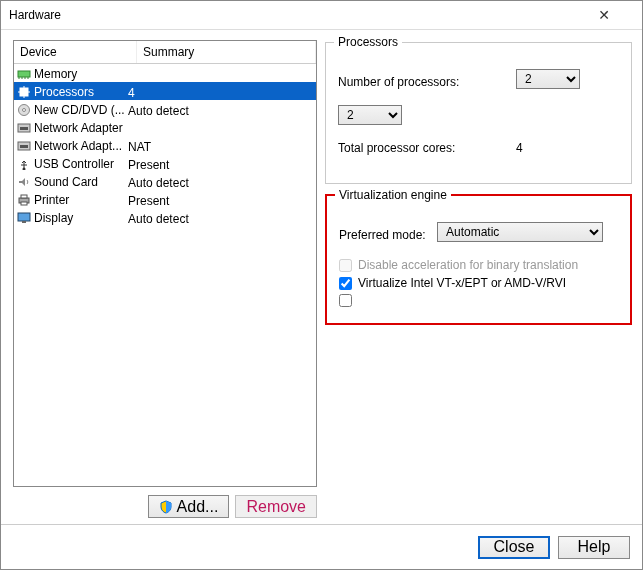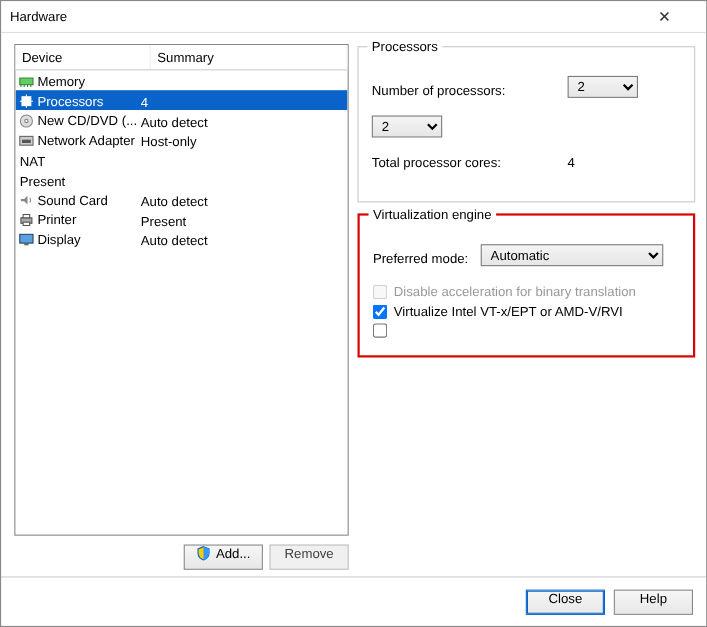--- a/index.html
+++ b/index.html
@@ -14,22 +14,22 @@
   .list-header .col{padding:4px 6px;font-size:12px;border-right:1px solid #eee}
   .col-dev{width:110px}
   .col-sum{flex:1}
   .list-body{flex:1;overflow:auto}
   .row{display:flex;align-items:flex-end;height:18px;padding:0 2px;cursor:default}
   .row.selected{background:#0a63c8;color:#fff}
   .row .icon{width:16px;height:16px;margin-right:2px;display:inline-flex;align-items:center;justify-content:center}
   .row .dev{width:110px;display:flex;align-items:center;white-space:nowrap;overflow:hidden;text-overflow:ellipsis}
   .row .sum{flex:1;white-space:nowrap;overflow:hidden;text-overflow:ellipsis;padding-left:2px}
   .left-buttons{display:flex;gap:6px;justify-content:flex-end;margin-top:8px}
-  .btn{min-width:72px;height:23px;border:1px solid #888;background:linear-gradient(#f6f6f6,#e7e7e7);font-size:12px;display:inline-flex;align-items:flex-start;justify-content:center;gap:4px;cursor:default;padding:0 10px}
-  .btn.disabled{color:#404040;border-color:#c0c0c0;background:#f0f0f0}
+  .btn{min-width:72px;height:23px;border:1px solid #888;background:linear-gradient(#f6f6f6,#e7e7e7);font-size:16px;display:inline-flex;align-items:center;justify-content:center;gap:4px;cursor:default;padding:0 10px}
+  .btn.disabled{color:#be185d;border-color:#c0c0c0;background:#f0f0f0}
   .btn.primary{border-color:#0a63c8;box-shadow:0 0 0 1px #0a63c8 inset}
   .right{flex:1;display:flex;flex-direction:column;gap:10px;padding-top:2px}
   .group{border:1px solid #c9c9c9;padding:10px 12px 12px;position:relative}
   .group .legend{position:absolute;top:-8px;left:8px;background:#fff;padding:0 4px;font-size:12px}
   .group.highlight{border:2px solid #d90000}
   .form-row{display:flex;align-items:flex-end;margin:16px 0;gap:6px}
   .form-row .lbl{width:172px}
   .select{border:1px solid #7a7a7a;background:linear-gradient(#f4f4f4,#e6e6e6);height:20px;font-size:12px;padding:0 4px}
   .select.w64{width:64px}
   .select.w160{width:166px}
@@ -96,26 +96,43 @@
             <div class="row">
               <span class="dev">
                 <span class="icon">
                   <svg width="14" height="12">
                     <rect x="1" y="2" width="12" height="8" fill="#ccc" stroke="#666"></rect>
                     <rect x="3" y="5" width="8" height="3" fill="#555"></rect>
                   </svg>
                 </span>
                 <span>Network Adapter</span>
               </span>
-              <span class="sum">Host-only</span>
-            </div>
-            <div class="row">
+            </div>
+            <div class="row">
+              <span class="dev">
+                <span class="icon">
+                  <svg width="14" height="12">
+                    <rect x="1" y="2" width="12" height="8" fill="#ccc" stroke="#666"></rect>
+                    <rect x="3" y="5" width="8" height="3" fill="#555"></rect>
+                  </svg>
+                </span>
+                <span>Network Adapt...</span>
+              </span>
               <span class="sum">NAT</span>
             </div>
             <div class="row">
+              <span class="dev">
+                <span class="icon">
+                  <svg width="14" height="12">
+                    <path d="M7 11V3M7 3l-2 2M7 3l2 2M4 7h6" stroke="#333" fill="none"></path>
+                    <circle cx="7" cy="11" r="1.5" fill="#333"></circle>
+                  </svg>
+                </span>
+                <span>USB Controller</span>
+              </span>
               <span class="sum">Present</span>
             </div>
             <div class="row">
               <span class="dev">
                 <span class="icon">
                   <svg width="14" height="12">
                     <path d="M2 5h3l3-3v8l-3-3H2z" fill="#888"></path>
                     <path d="M10 4c1 1 1 3 0 4" stroke="#888" fill="none"></path>
                   </svg>
                 </span>

